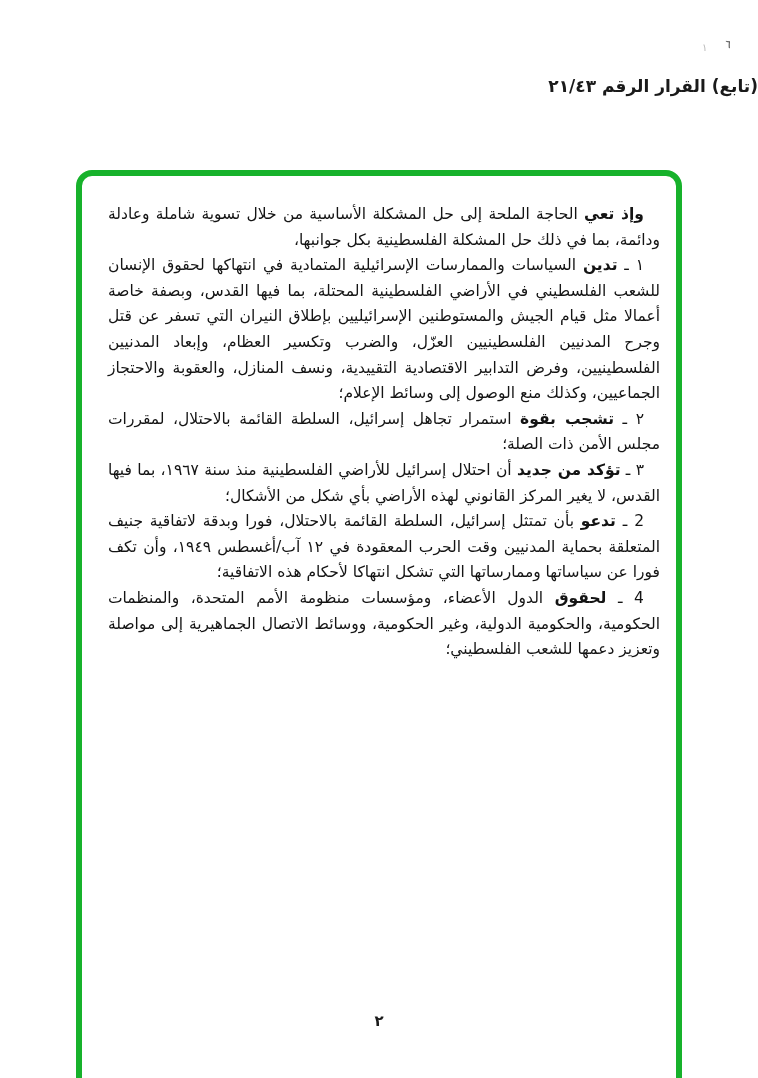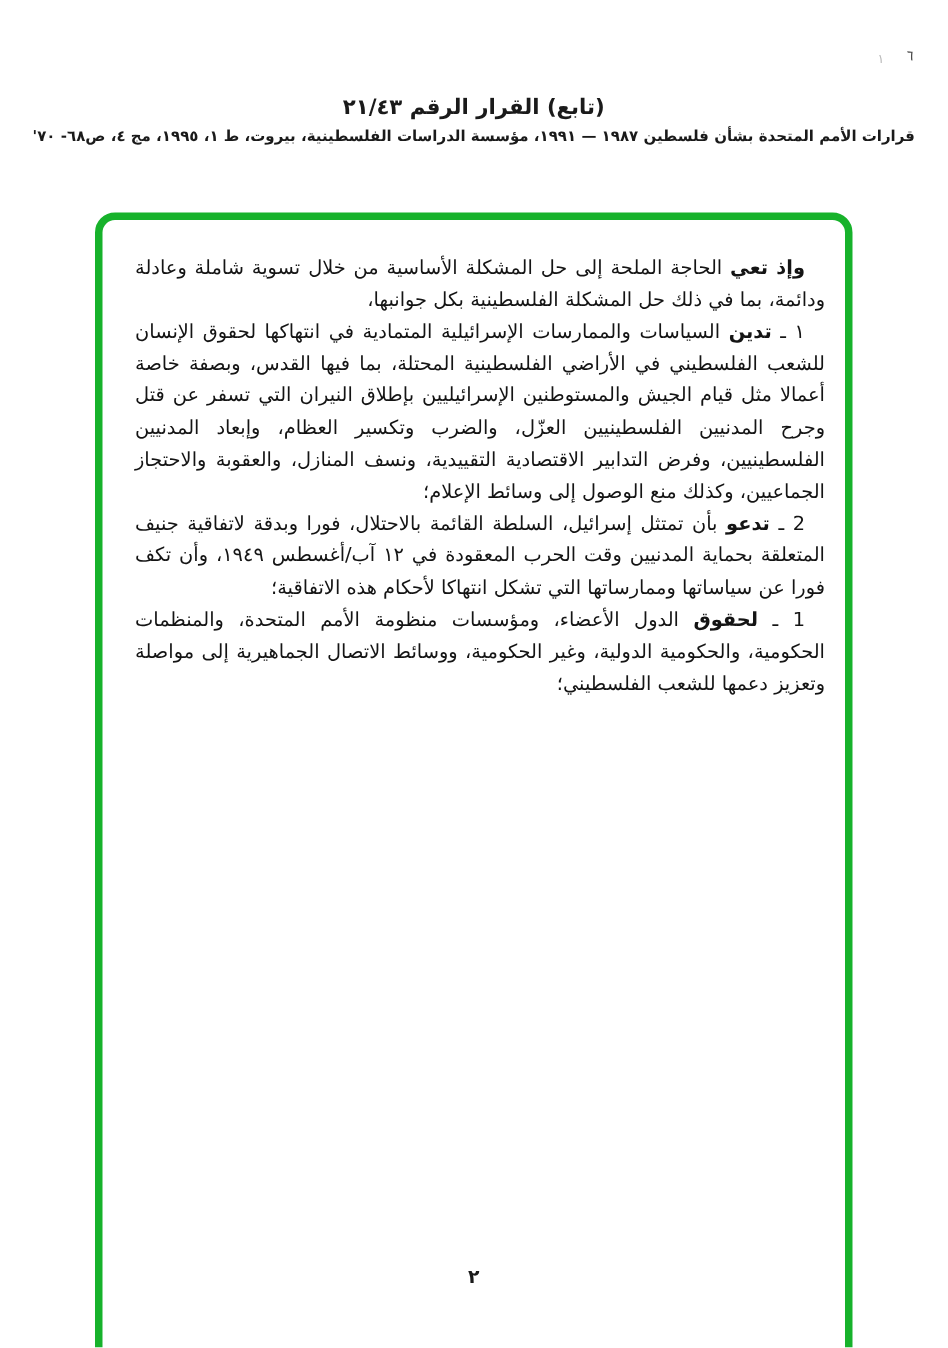--- a/index.html
+++ b/index.html
@@ -30,21 +30,20 @@
     left: 725px;
     font-size: 11px;
     color: #4a4a4a;
     transform: rotate(8deg);
   }
   .header {
     position: absolute;
     top: 76px;
     left: 0;
     width: 100%;
-    text-align: center;
     direction: rtl;
   }
   .header .title {
     font-size: 17px;
     font-weight: bold;
     letter-spacing: 0;
     margin: 0;
   }
   .header .source {
     margin-top: 6px;
@@ -96,35 +95,36 @@
 </head>
 <body>
 
 <div class="page">
 
   <span class="faint-mark-1">١</span>
   <span class="faint-mark-2">٦</span>
 
   <div class="header">
     <h1 class="title">(تابع) القرار الرقم ٢١/٤٣</h1>
-    <div class="source">قرارات الأمم المتحدة بشأن فلسطين ١٩٨٧ — ١٩٩١، مؤسسة الدراسات الفلسطينية، بيروت، ط ١، ١٩٩٥، مج ٤، ص٦٨- ٧٠'</div>
   </div>
 
   <div class="frame">
     <div class="content">
 
       <p><span class="lead">وإذ تعي</span><span> الحاجة الملحة إلى حل المشكلة الأساسية من خلال تسوية شاملة وعادلة ودائمة، بما في ذلك حل المشكلة الفلسطينية بكل جوانبها،</span></p>
 
       <p><span>١ ـ </span><span class="lead">تدين</span><span> السياسات والممارسات الإسرائيلية المتمادية في انتهاكها لحقوق الإنسان للشعب الفلسطيني في الأراضي الفلسطينية المحتلة، بما فيها القدس، وبصفة خاصة أعمالا مثل قيام الجيش والمستوطنين الإسرائيليين بإطلاق النيران التي تسفر عن قتل وجرح المدنيين الفلسطينيين العزّل، والضرب وتكسير العظام، وإبعاد المدنيين الفلسطينيين، وفرض التدابير الاقتصادية التقييدية، ونسف المنازل، والعقوبة والاحتجاز الجماعيين، وكذلك منع الوصول إلى وسائط الإعلام؛</span></p>
 
+      <p><span>٢ ـ </span><span class="lead">تشجب بقوة</span><span> استمرار تجاهل إسرائيل، السلطة القائمة بالاحتلال، لمقررات مجلس الأمن ذات الصلة؛</span></p>
 
+      <p><span>٣ ـ </span><span class="lead">تؤكد من جديد</span><span> أن احتلال إسرائيل للأراضي الفلسطينية منذ سنة ١٩٦٧، بما فيها القدس، لا يغير المركز القانوني لهذه الأراضي بأي شكل من الأشكال؛</span></p>
 
       <p><span>2 ـ </span><span class="lead">تدعو</span><span> بأن تمتثل إسرائيل، السلطة القائمة بالاحتلال، فورا وبدقة لاتفاقية جنيف المتعلقة بحماية المدنيين وقت الحرب المعقودة في ١٢ آب/أغسطس ١٩٤٩، وأن تكف فورا عن سياساتها وممارساتها التي تشكل انتهاكا لأحكام هذه الاتفاقية؛</span></p>
 
 
-      <p><span>1 ـ </span><span class="lead">لحقوق</span><span> الدول الأعضاء، ومؤسسات منظومة الأمم المتحدة، والمنظمات الحكومية، والحكومية الدولية، وغير الحكومية، ووسائط الاتصال الجماهيرية إلى مواصلة وتعزيز دعمها للشعب الفلسطيني؛</span></p>
+      <p><span>4 ـ </span><span class="lead">لحقوق</span><span> الدول الأعضاء، ومؤسسات منظومة الأمم المتحدة، والمنظمات الحكومية، والحكومية الدولية، وغير الحكومية، ووسائط الاتصال الجماهيرية إلى مواصلة وتعزيز دعمها للشعب الفلسطيني؛</span></p>
 
     </div>
   </div>
 
   <div class="page-number">٢</div>
 
 </div>
 
 </body></html>

